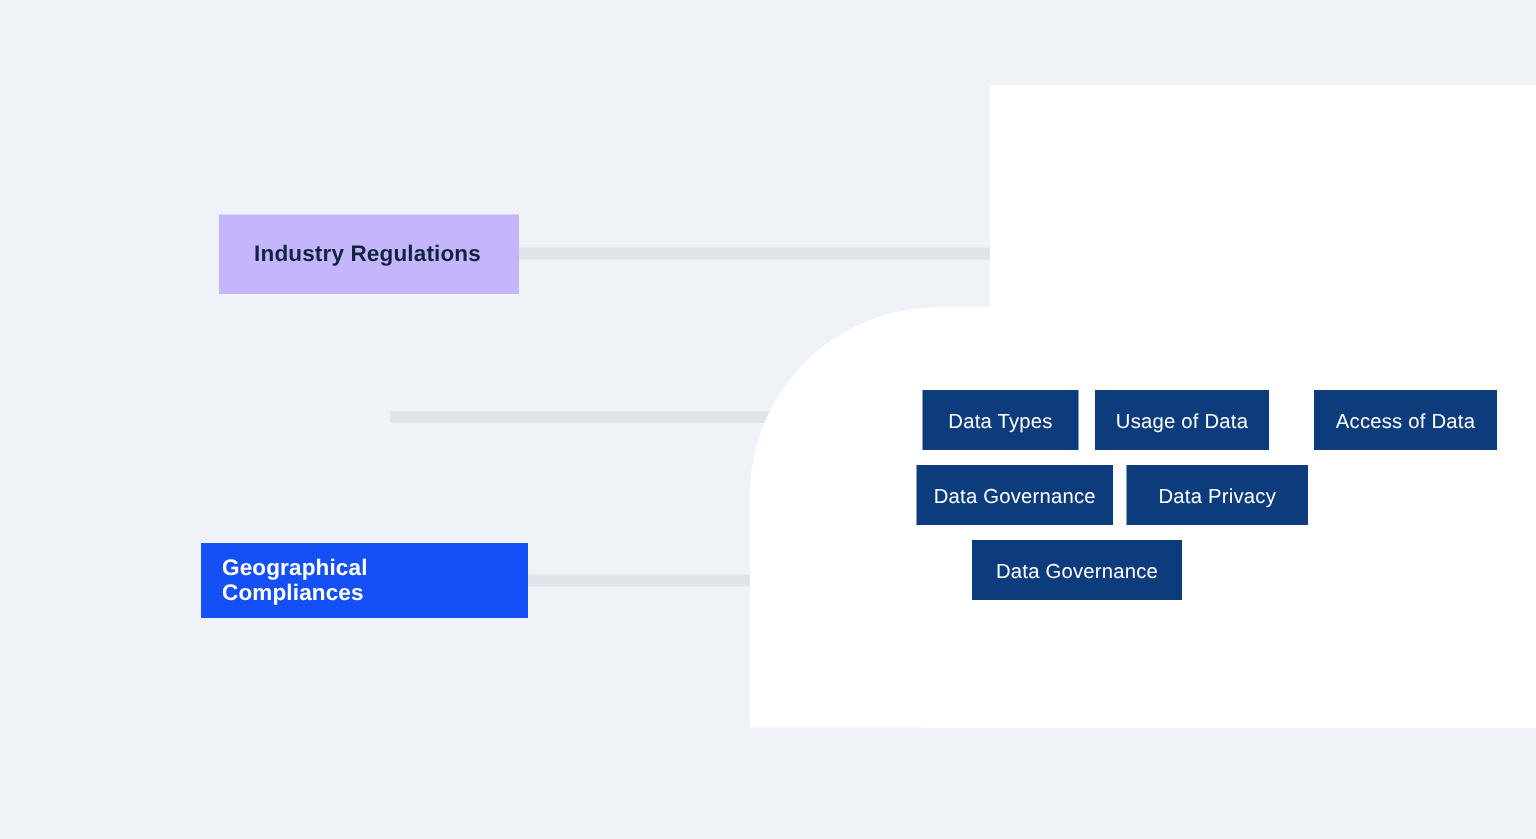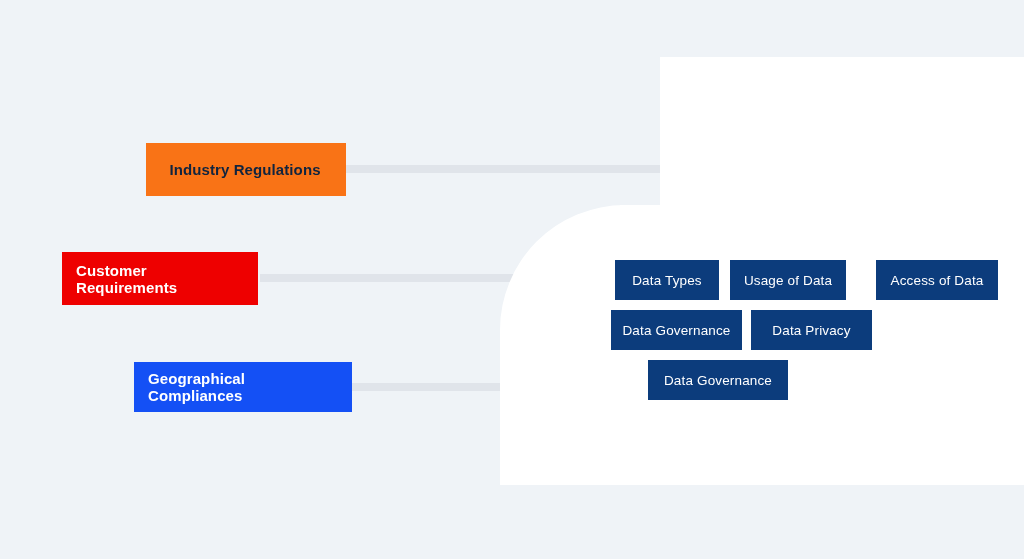--- a/index.html
+++ b/index.html
@@ -47,21 +47,21 @@
     align-items: center;
     justify-content: center;
     font-size: 15px;
     font-weight: bold;
     letter-spacing: 0.1px;
     box-sizing: border-box;
     padding: 0 14px;
   }
   #cat-industry {
     left: 146px; top: 143px; width: 200px; height: 53px;
-    background: #f97316; color: #10243f; padding-left: 12px;
+    background: #c4b5fd; color: #10243f; padding-left: 12px;
   }
   #cat-customer {
     left: 62px; top: 252px; width: 196px; height: 53px;
     background: #ee0000; color: #ffffff;
   }
   #cat-geographical {
     left: 134px; top: 362px; width: 218px; height: 50px;
     background: #1450f5; color: #ffffff;
   }
 
@@ -122,23 +122,20 @@
       <rect x="660" y="57" width="364" height="160" fill="#ffffff"></rect>
       <rect x="500" y="330" width="524" height="155" fill="#ffffff"></rect>
       <rect x="620" y="205" width="404" height="280" fill="#ffffff"></rect>
     </g>
   </svg>
 
   <div class="cat-box" id="cat-industry">
     <span>Industry Regulations</span>
   </div>
 
-  <div class="cat-box" id="cat-customer">
-    <span>Customer Requirements</span>
-  </div>
 
   <div class="cat-box" id="cat-geographical">
     <span>Geographical Compliances</span>
   </div>
 
   <div id="chip-layer">
 
     <div class="chip" id="chip-data-types">
       <span>Data Types</span>
     </div>

